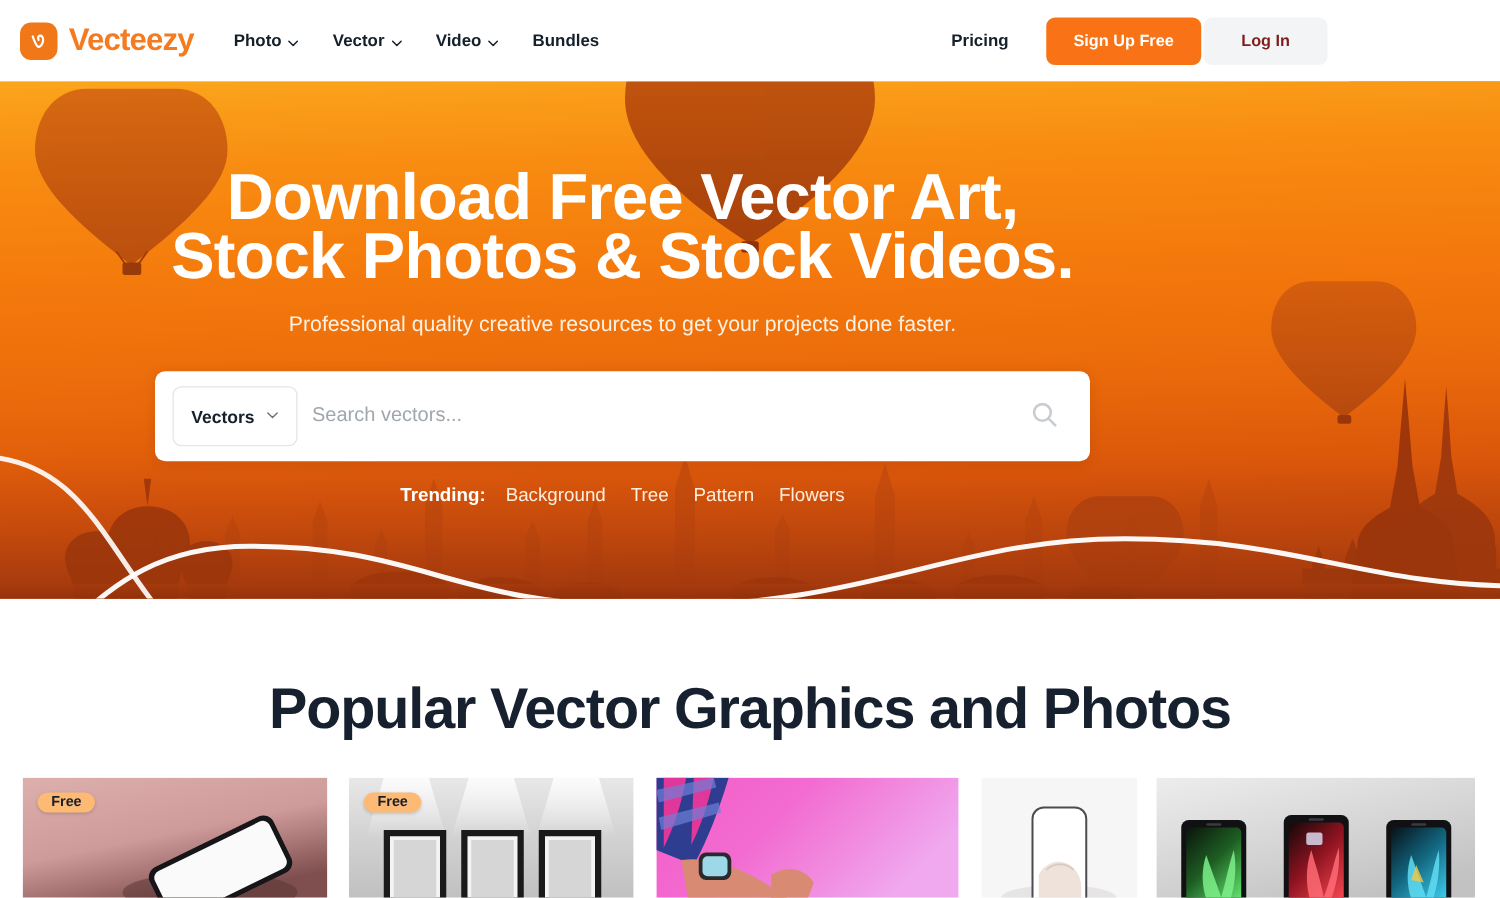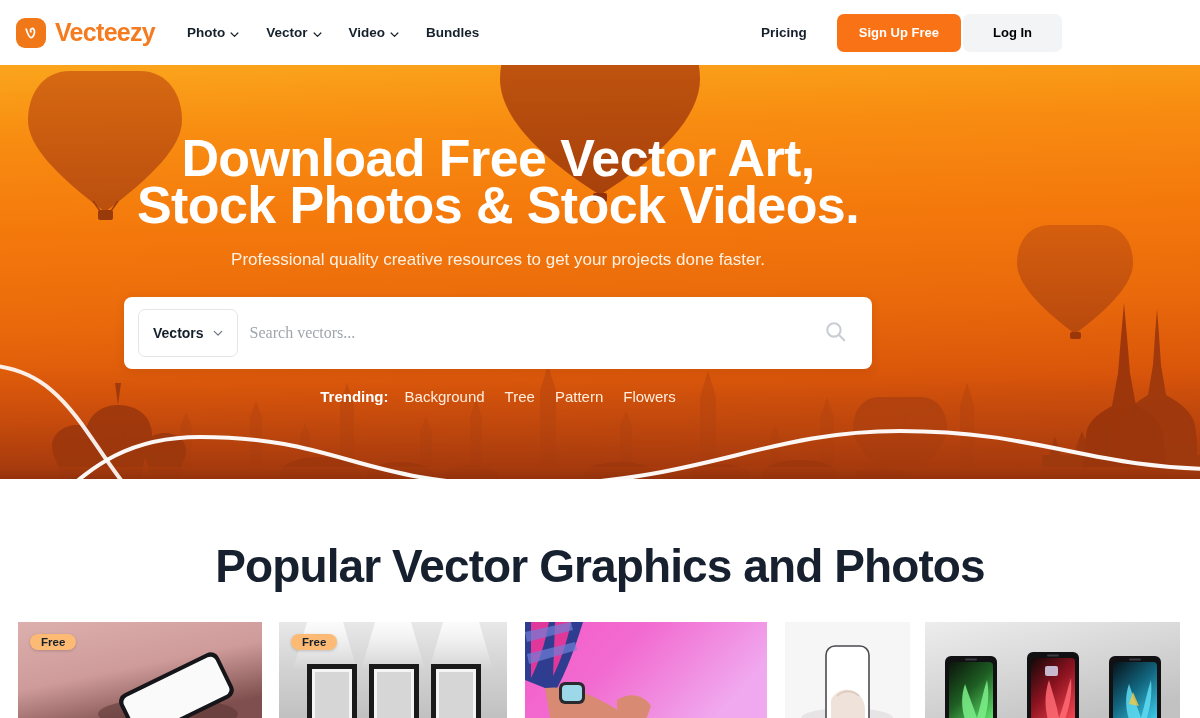--- a/index.html
+++ b/index.html
@@ -69,21 +69,21 @@
     border: none;
     border-radius: 7px;
     padding: 11px 22px;
     height: 38px;
     cursor: pointer;
     font-family: "Liberation Sans", sans-serif;
     white-space: nowrap;
   }
   .btn-login {
     background: #F3F4F6;
-    color: #000000;
+    color: #7f1d1d;
     font-size: 13px;
     font-weight: bold;
     border: none;
     border-radius: 7px;
     padding: 0 30px;
     height: 38px;
     cursor: pointer;
     font-family: "Liberation Sans", sans-serif;
     white-space: nowrap;
   }
@@ -152,21 +152,21 @@
   }
   .type-select-label { font-size: 14px; font-weight: bold; color: #15202B; }
   .search-input {
     flex: 1 1 auto;
     border: none;
     outline: none;
     height: 48px;
     margin-left: 12px;
     font-size: 16px;
     color: #15202B;
-    font-family: Liberation Serif, serif;
+    font-family: Liberation Sans, sans-serif;
     background: transparent;
   }
   .search-input::placeholder { color: #A0A6AD; }
   .search-go {
     width: 40px; height: 40px;
     display: flex; align-items: center; justify-content: center;
     background: transparent; border: none; cursor: pointer;
     flex: 0 0 auto;
   }
 

